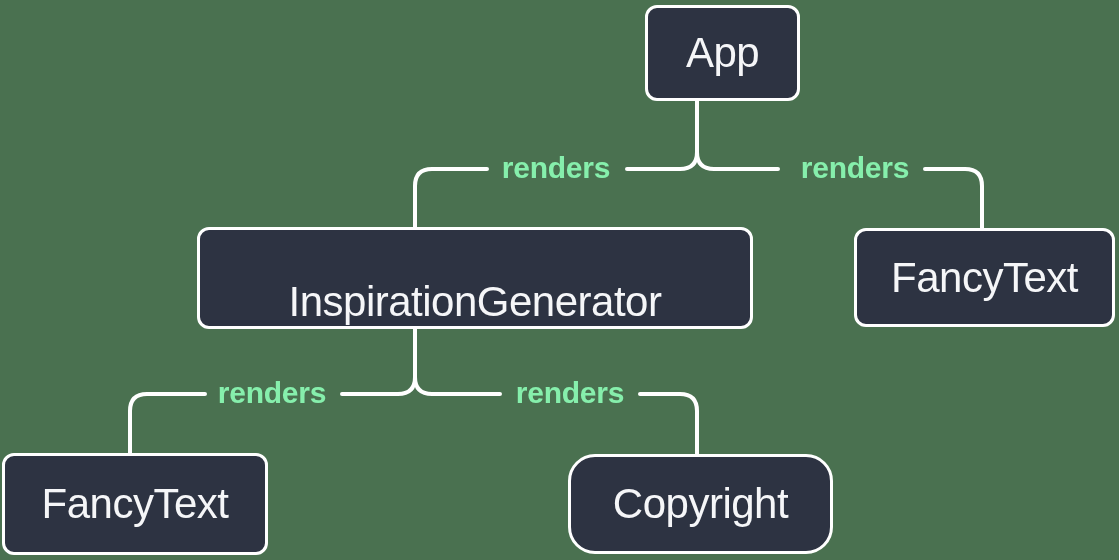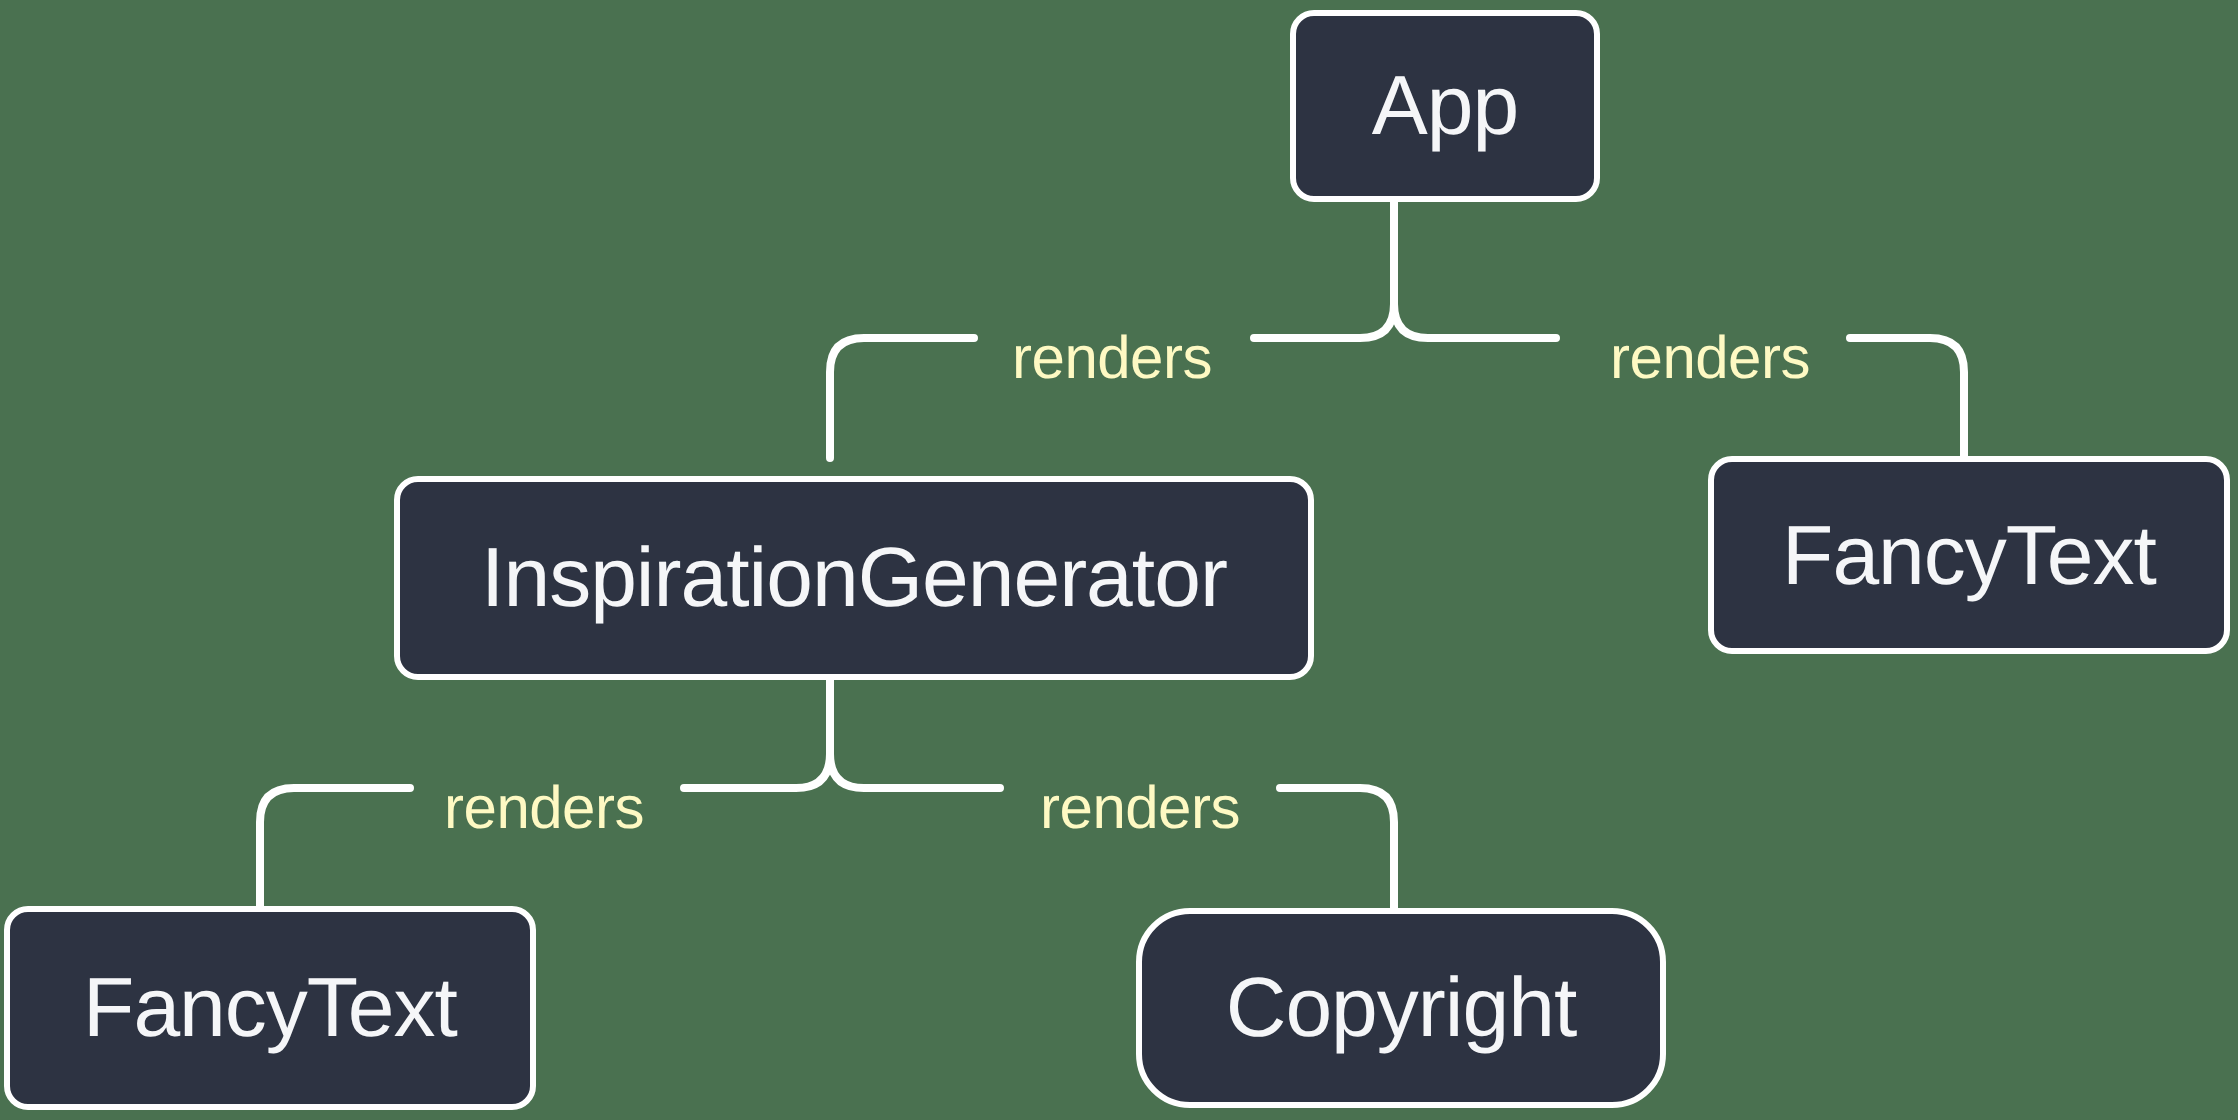--- a/index.html
+++ b/index.html
@@ -36,33 +36,32 @@
     display: flex;
     align-items: center;
     justify-content: center;
     color: #f5f6f8;
     font-size: 42px;
     font-weight: 400;
     letter-spacing: -0.5px;
     white-space: nowrap;
   }
   .node-app        { left: 621px; top: 5px;   width: 155px; height: 96px; margin-left: 24px;  }
-  .node-inspgen    { left: 197px; top: 238px; width: 460px; height: 102px; }
+  .node-inspgen    { left: 197px; top: 227px; width: 556px; height: 102px; align-items: flex-end; }
   .node-fancy-top  { left: 854px; top: 228px; width: 261px; height: 99px;  }
   .node-fancy-bot  { left: 2px;   top: 453px; width: 266px; height: 102px; }
   .node-copyright  { left: 568px; top: 454px; width: 265px; height: 100px; border-radius: 27px; }
   .edge-label {
     position: absolute;
     transform: translate(-50%, -50%);
-    color: #fef9c3;
+    color: #86efac;
     font-size: 30px;
-    font-weight: 400;
+    font-weight: 700;
     letter-spacing: -0.25px;
     white-space: nowrap;
-    margin-top: 12px;
   }
   .edge-label-1 { left: 556px; top: 168px; }
   .edge-label-2 { left: 855px; top: 168px; }
   .edge-label-3 { left: 272px; top: 393px; }
   .edge-label-4 { left: 570px; top: 393px; }
 </style>
 </head>
 <body>
 
 <div class="canvas">

